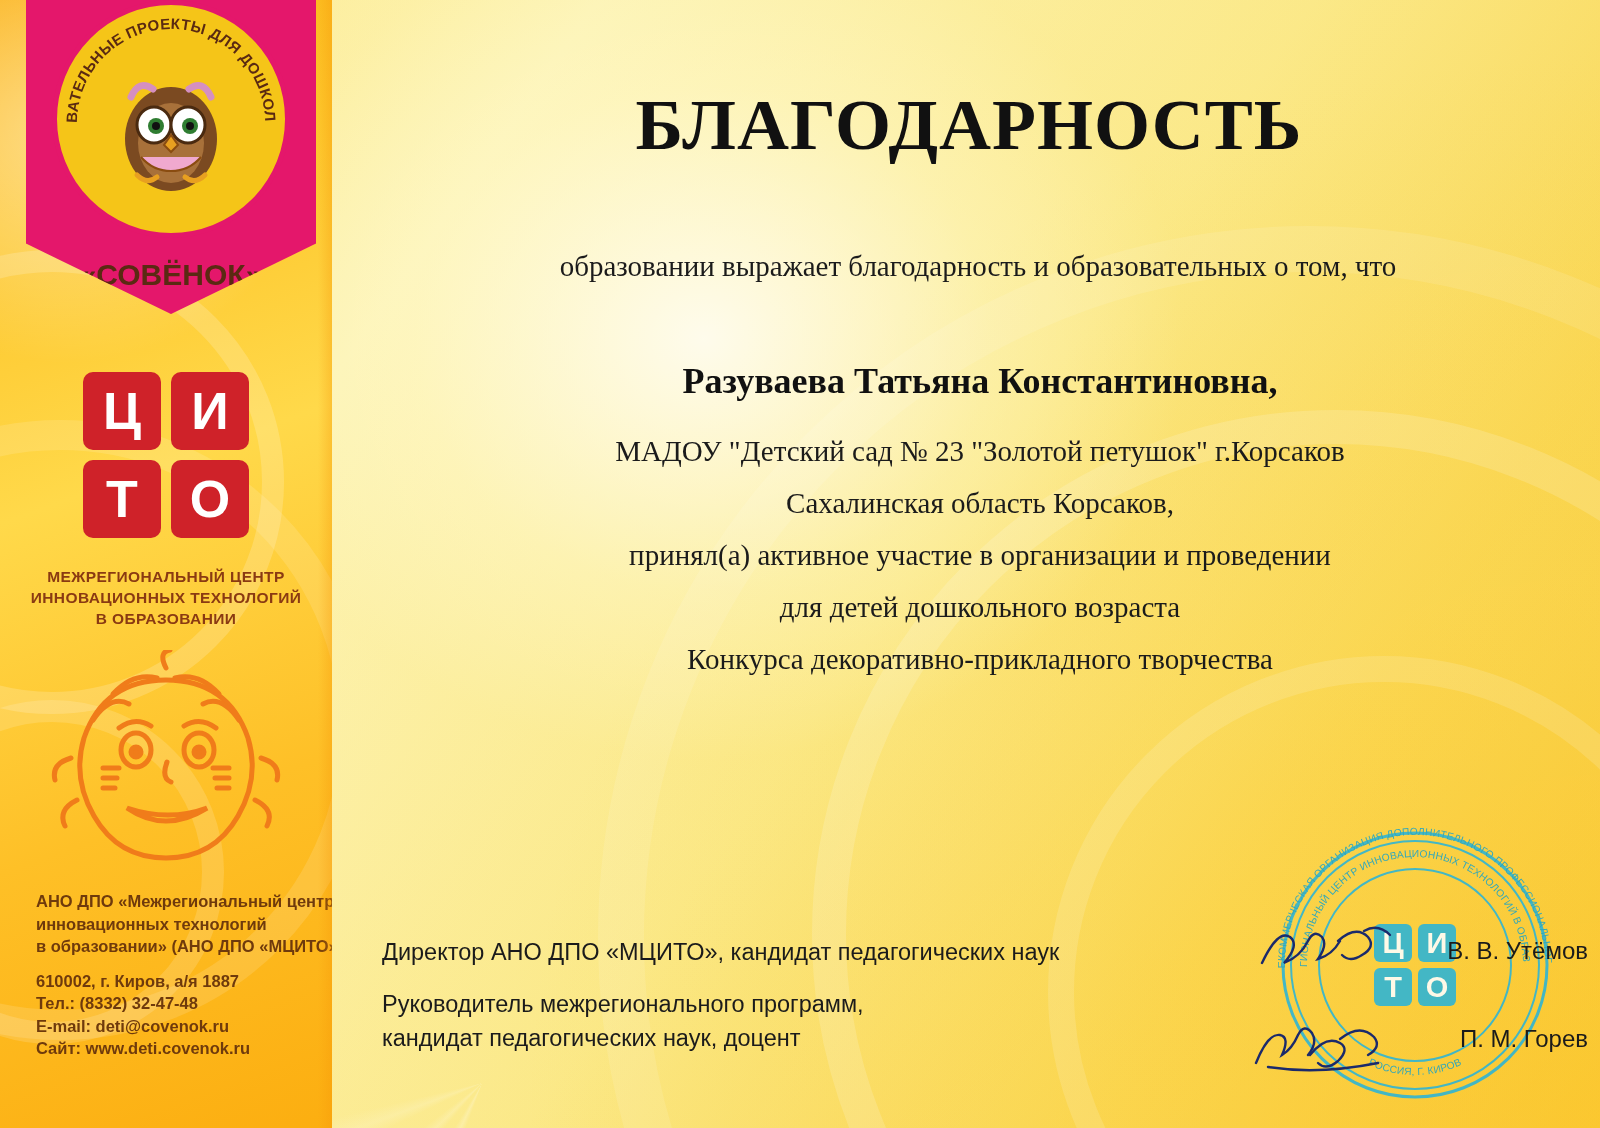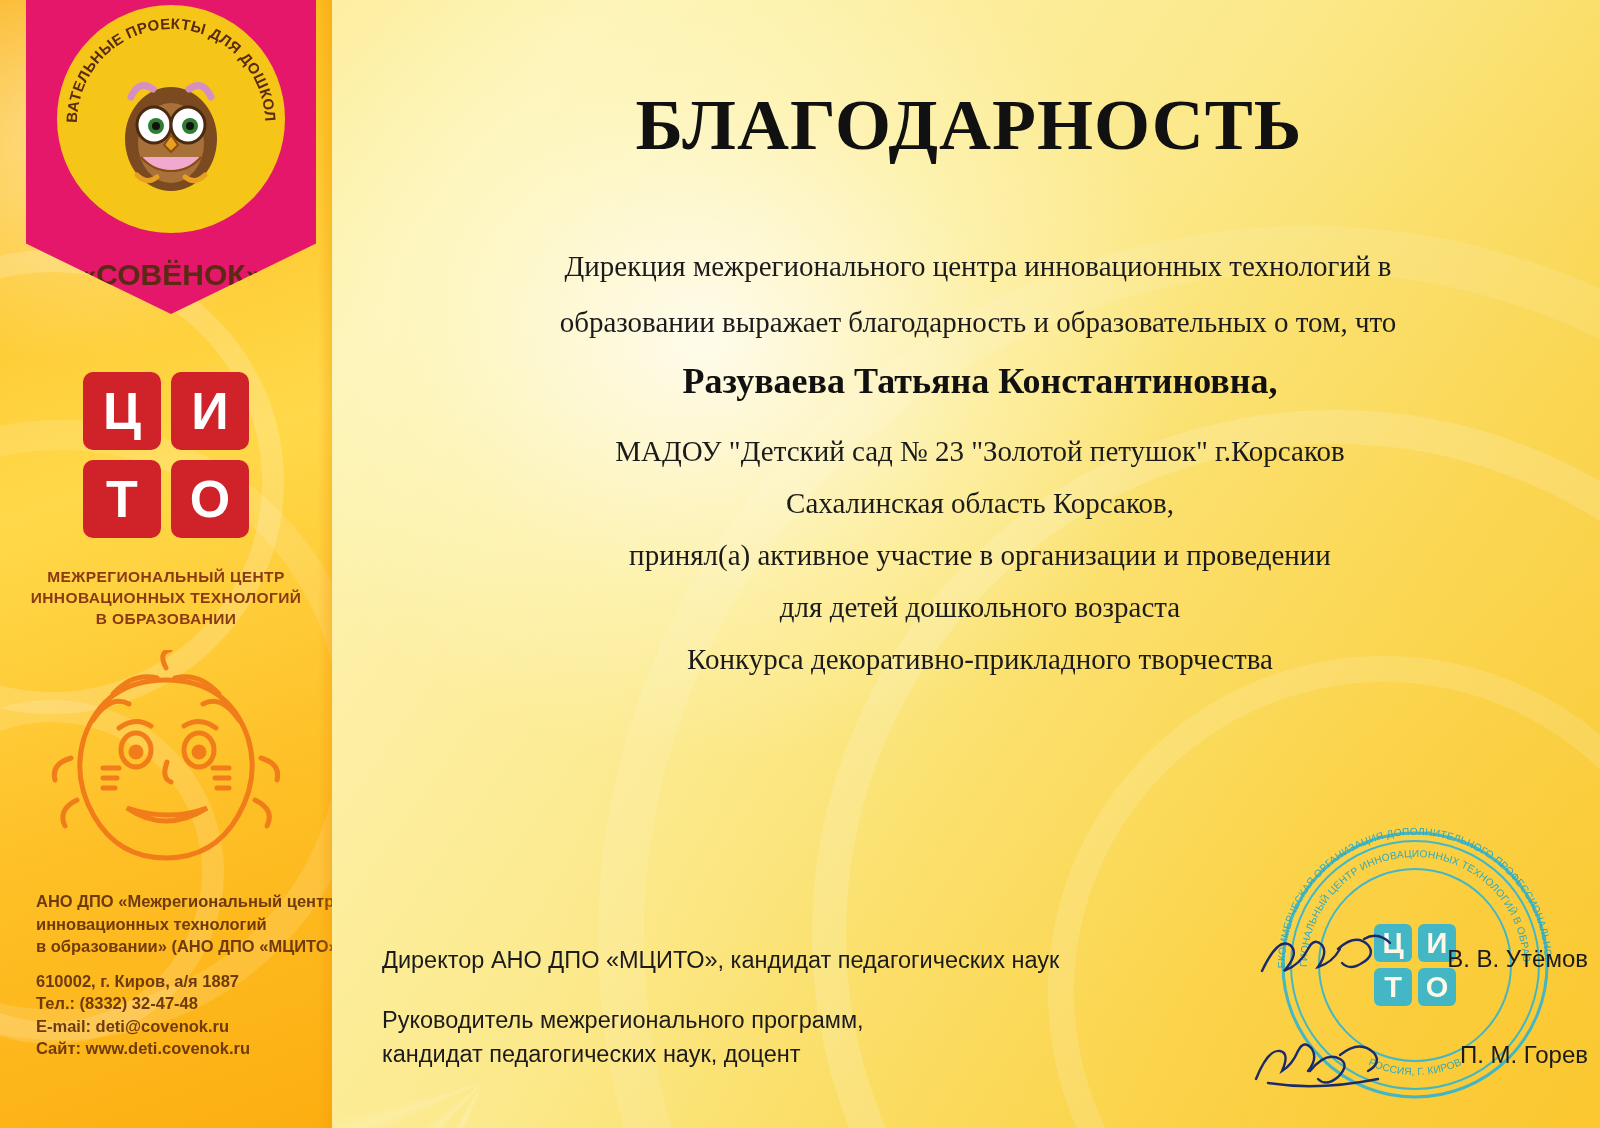--- a/index.html
+++ b/index.html
@@ -249,21 +249,20 @@
   }
   .sig-row {
     position: relative;
     min-height: 52px;
   }
   .sig-role {
     font-family: "Liberation Sans", sans-serif;
     font-size: 23.5px;
     line-height: 34px;
     color: #1b1b1b;
-    margin-top: 8px;
   }
   .sig-name {
     position: absolute;
     right: 0;
     font-family: "Liberation Sans", sans-serif;
     font-size: 24px;
     color: #1b1b1b;
     white-space: nowrap;
   }
   .sig1 .sig-name { top: 2px; }
@@ -397,21 +396,20 @@
       <div class="line">E-mail: deti@covenok.ru</div>
       <div class="line">Сайт: www.deti.covenok.ru</div>
     </div>
   </div>
 
   <div class="main">
 
     <div class="title">БЛАГОДАРНОСТЬ</div>
 
     <div class="intro">
-      <div>Дирекция межрегионального центра инновационных технологий в</div>
       <div>образовании выражает благодарность и образовательных о том, что</div>
     </div>
 
     <div class="recipient">Разуваева Татьяна Константиновна,</div>
 
     <div class="org-lines">
       <div>МАДОУ "Детский сад № 23 "Золотой петушок" г.Корсаков</div>
       <div>Сахалинская область Корсаков,</div>
       <div>принял(а) активное участие в организации и проведении</div>
       <div>для детей дошкольного возраста</div>

